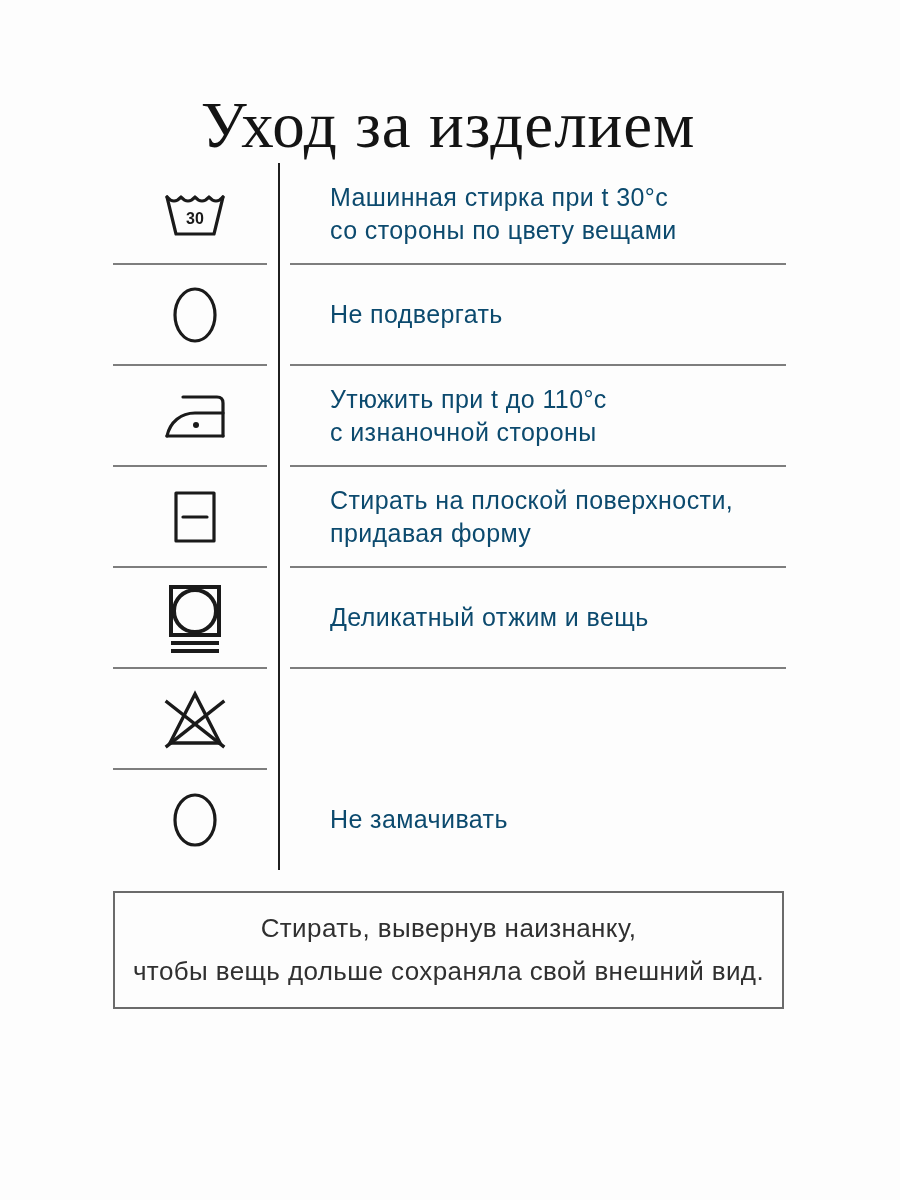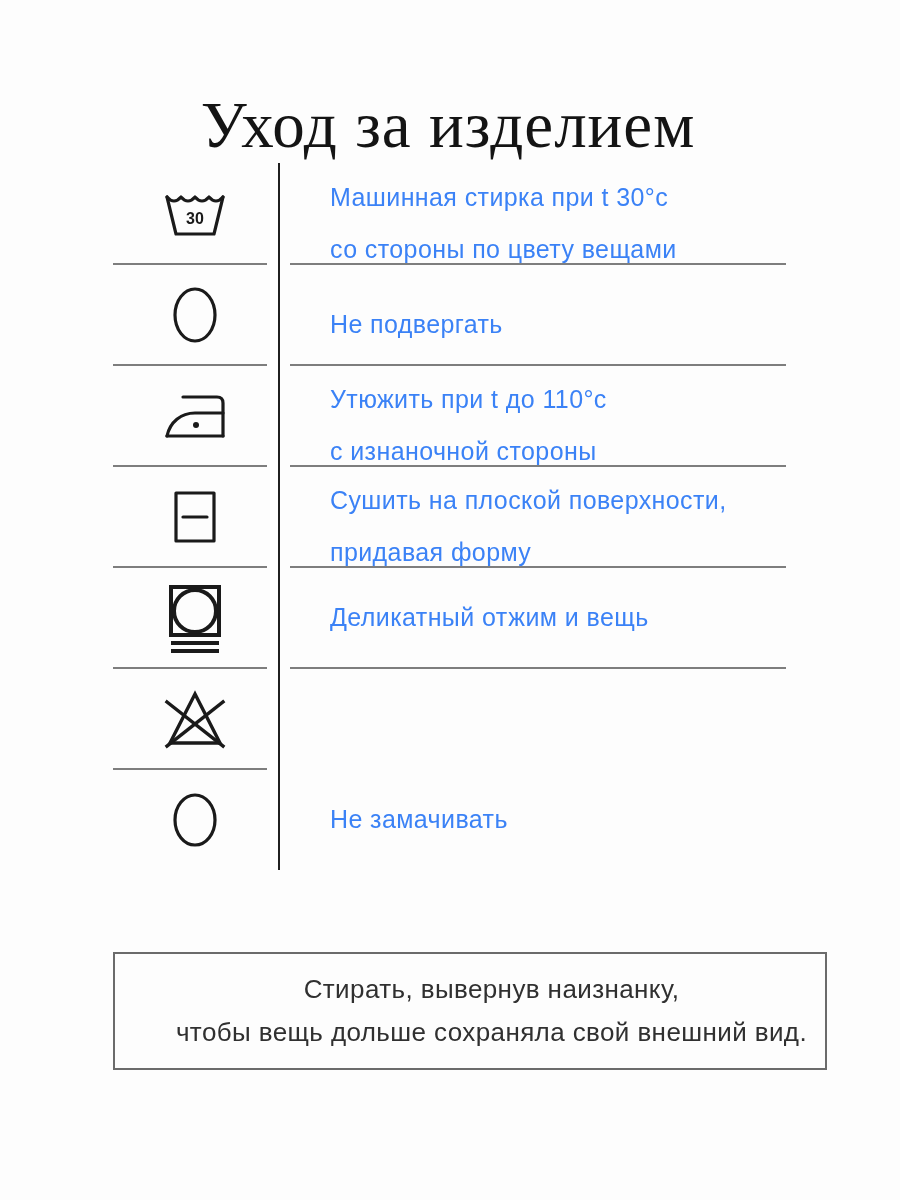--- a/index.html
+++ b/index.html
@@ -54,41 +54,39 @@
     height:2px;background:#7e7e7e;
   }
   .care-row:not(:last-child) .text-cell::after{
     content:"";position:absolute;left:10px;right:0;bottom:-1px;
     height:2px;background:#7e7e7e;
   }
   .care-line{
     font-size:25px;
     line-height:33px;
     letter-spacing:0.4px;
-    color:#3b82f6;
+    color:#0c4a6e;
     white-space:nowrap;
-    margin-top:19px;
   }
   .icon-cell svg{display:block;}
   .glyph{stroke:#1a1a1a;fill:none;stroke-width:3.2;stroke-linecap:round;stroke-linejoin:round;}
   .glyph-thick{stroke:#1a1a1a;fill:none;stroke-width:4;}
   .glyph-sharp{stroke:#1a1a1a;fill:none;stroke-width:3.4;stroke-linejoin:miter;stroke-linecap:square;}
   .badge-text{
     font-family:"Liberation Sans", sans-serif;
     font-size:16px;font-weight:700;fill:#1a1a1a;stroke:none;
   }
   .footer-note{
     position:absolute;
-    left:113px;top:952px;
+    left:113px;top:891px;
     width:667px;height:114px;
     border:2px solid #6b6b6b;
     background:#fdfdfd;
     display:flex;flex-direction:column;justify-content:center;align-items:center;
     gap:12px;
-    padding-left:43px;
   }
   .footer-line{
     font-size:26px;
     letter-spacing:0.4px;
     color:#303030;
     white-space:nowrap;
   }
 </style>
 </head>
 <body>
@@ -139,21 +137,21 @@
   </div>
 
   <div class="care-row">
     <div class="icon-cell">
       <svg width="46" height="56" viewBox="0 0 46 56">
         <rect class="glyph" x="4" y="4" width="38" height="48"></rect>
         <path class="glyph" d="M11,28 L35,28"></path>
       </svg>
     </div>
     <div class="text-cell">
-      <span class="care-line">Сушить на плоской поверхности,</span>
+      <span class="care-line">Стирать на плоской поверхности,</span>
       <span class="care-line">придавая форму</span>
     </div>
   </div>
 
   <div class="care-row">
     <div class="icon-cell">
       <svg width="56" height="70" viewBox="0 0 56 70">
         <rect class="glyph-thick" x="4" y="4" width="48" height="48"></rect>
         <circle class="glyph-thick" cx="28" cy="28" r="21"></circle>
         <path class="glyph-thick" d="M4,60 L52,60"></path>

